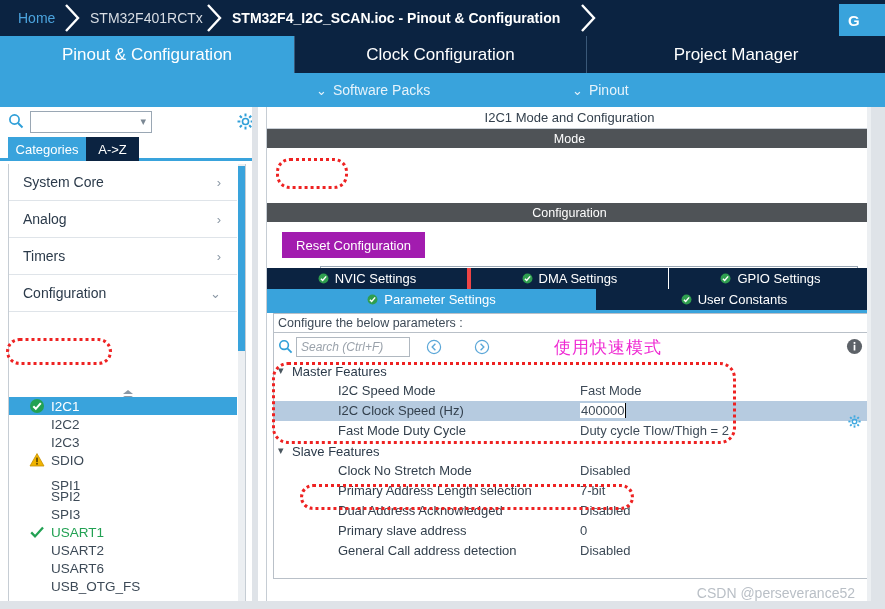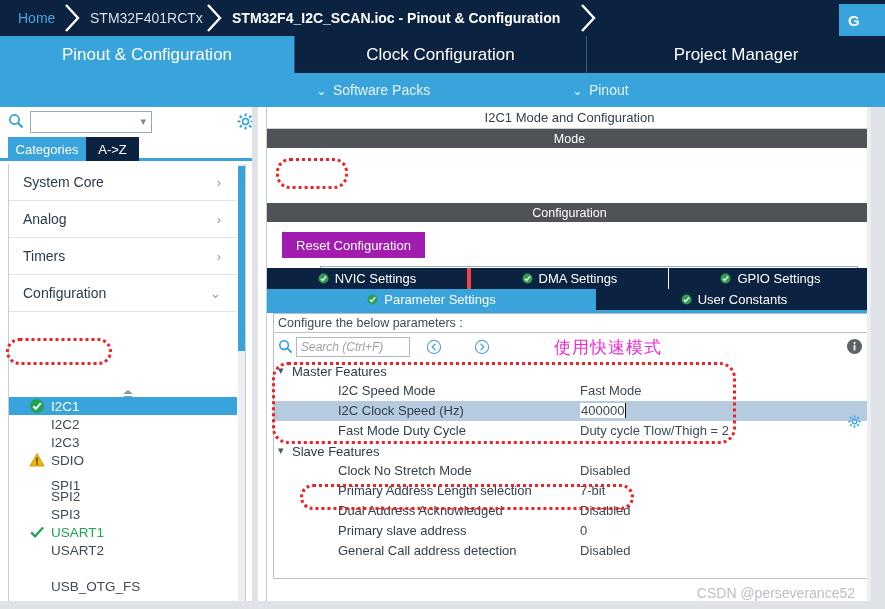--- a/index.html
+++ b/index.html
@@ -504,20 +504,23 @@
       <div class="periph-row green" style="top:359px;">
         <span class="pico">
           <svg width="16" height="16" viewBox="0 0 16 16">
               <polyline points="2.2,8.4 6,12.4 14,3.4" fill="none" stroke="#22a153" stroke-width="2.3"></polyline>
             </svg>
         </span>
         <span>USART1</span>
       </div>
       <div class="periph-row" style="top:377px;">
         <span>USART2</span>
+      </div>
+      <div class="periph-row" style="top:395px;">
+        <span>USART6</span>
       </div>
       <div class="periph-row" style="top:413px;">
         <span>USB_OTG_FS</span>
       </div>
 
       <div class="sb-track"></div>
       <div class="sb-thumb"></div>
 
     </div>
 

